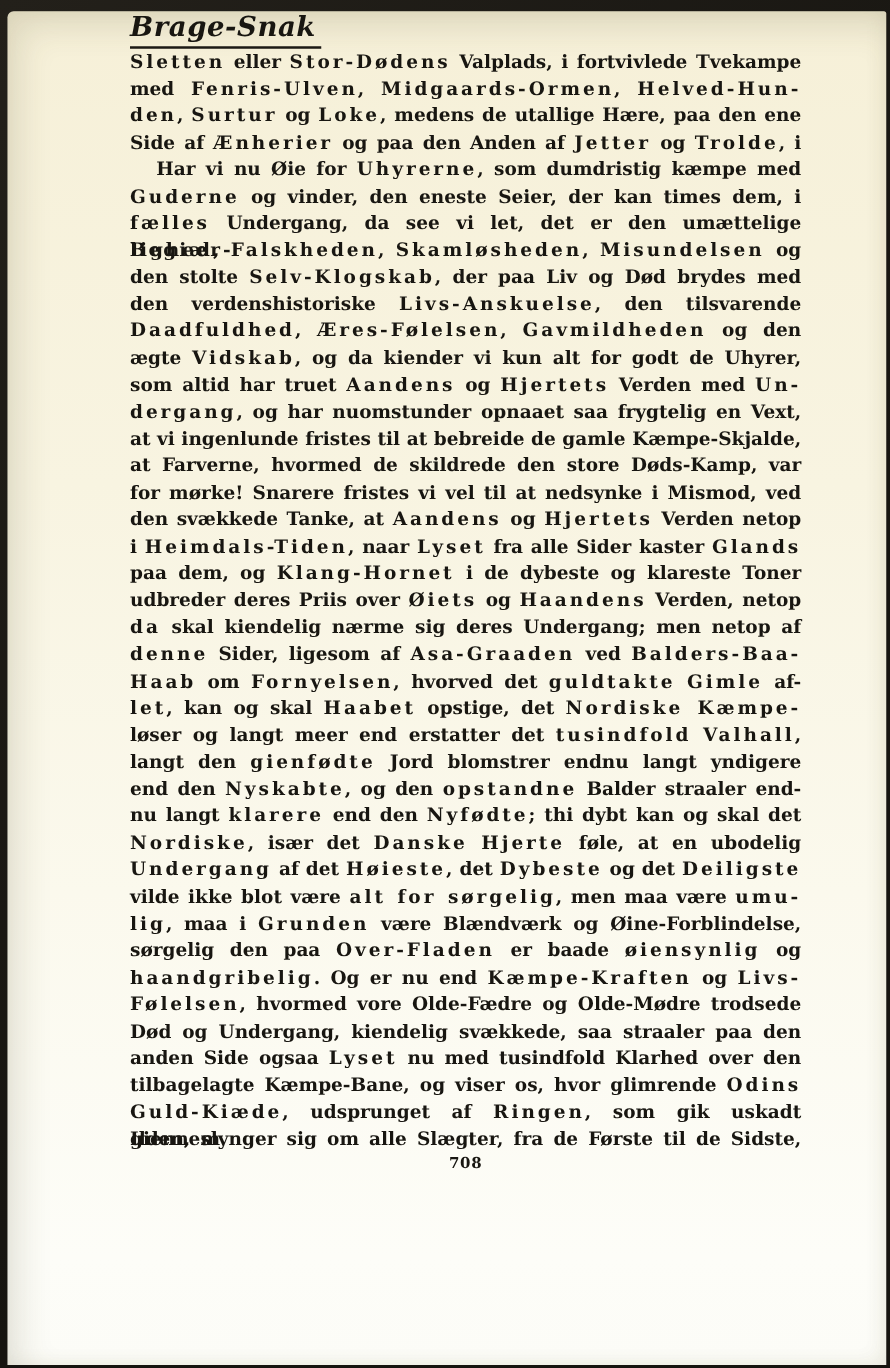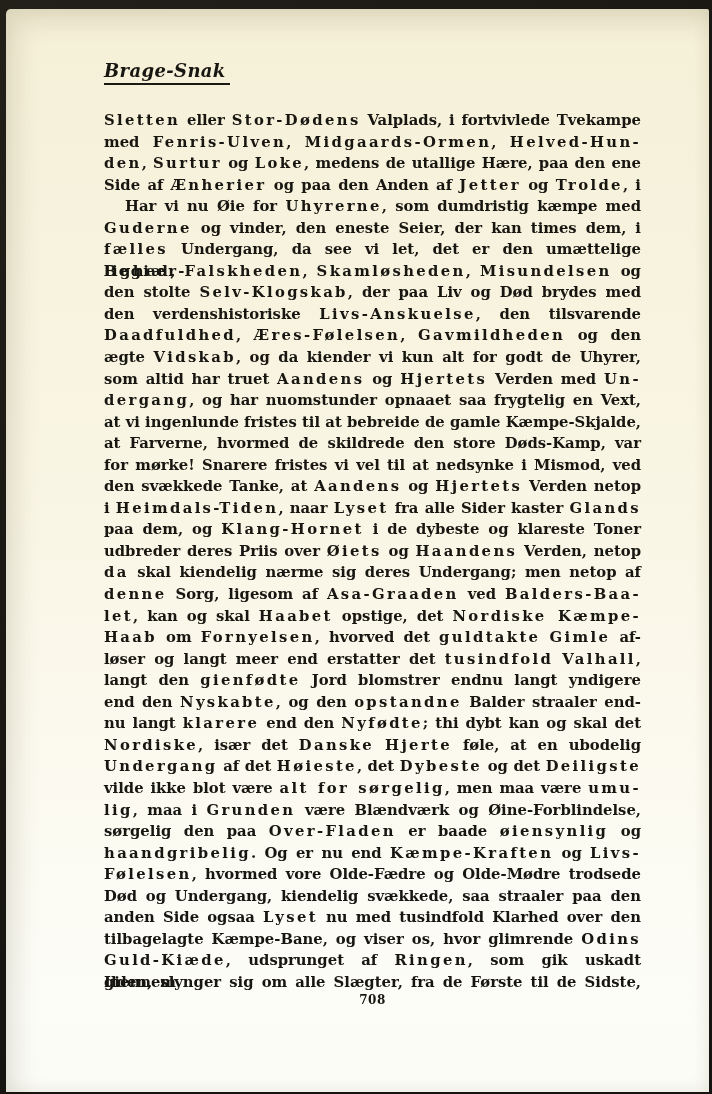--- a/index.html
+++ b/index.html
@@ -23,34 +23,33 @@
       inset 10px 12px 26px rgba(80, 70, 35, 0.14),
       inset -4px -2px 14px rgba(120, 110, 70, 0.08);
     color: #181611;
   }
   .text-block {
     position: absolute;
     left: 98px; top: 0;
     width: 537px; height: 100%;
   }
   .running-header {
-    margin-top: 51px;
-    font-size: 18px;
+    font-size: 22px;
     font-style: italic;
     font-weight: bold;
     letter-spacing: 0.02em;
   }
   .running-header .hdr-inner {
     display: inline-block;
     border-bottom: 2px solid #1b1914;
     padding-bottom: 2px;
     padding-right: 4px;
   }
   .body-text {
-    margin-top: 24px;
+    margin-top: 0;
     font-size: 14.8px;
     font-weight: 700;
     line-height: 21.55px;
   }
   .line {
     text-align: justify;
     text-align-last: justify;
     white-space: normal;
     height: 21.55px;
     overflow: visible;
@@ -91,23 +90,23 @@
           <div class="line"><span>som altid har truet </span><span class="sp">Aandens</span><span> og </span><span class="sp">Hjertets</span><span> Verden med </span><span class="sp">Un-</span></div>
           <div class="line"><span class="sp">dergang</span><span>, og har nuomstunder opnaaet saa frygtelig en Vext,</span></div>
           <div class="line"><span>at vi ingenlunde fristes til at bebreide de gamle Kæmpe-Skjalde,</span></div>
           <div class="line"><span>at Farverne, hvormed de skildrede den store Døds-Kamp, var</span></div>
           <div class="line"><span>for mørke! Snarere fristes vi vel til at nedsynke i Mismod, ved</span></div>
           <div class="line"><span>den svækkede Tanke, at </span><span class="sp">Aandens</span><span> og </span><span class="sp">Hjertets</span><span> Verden netop</span></div>
           <div class="line"><span>i </span><span class="sp">Heimdals-Tiden</span><span>, naar </span><span class="sp">Lyset</span><span> fra alle Sider kaster </span><span class="sp">Glands</span></div>
           <div class="line"><span>paa dem, og </span><span class="sp">Klang-Hornet</span><span> i de dybeste og klareste Toner</span></div>
           <div class="line"><span>udbreder deres Priis over </span><span class="sp">Øiets</span><span> og </span><span class="sp">Haandens</span><span> Verden, netop</span></div>
           <div class="line"><span class="sp">da</span><span> skal kiendelig nærme sig deres Undergang; men netop af</span></div>
-          <div class="line"><span class="sp">denne</span><span> Sorg, ligesom af </span><span class="sp">Asa-Graaden</span><span> ved </span><span class="sp">Balders-Baa-</span></div>
+          <div class="line"><span class="sp">denne</span><span> Sider, ligesom af </span><span class="sp">Asa-Graaden</span><span> ved </span><span class="sp">Balders-Baa-</span></div>
+          <div class="line"><span class="sp">Haab</span><span> om </span><span class="sp">Fornyelsen</span><span>, hvorved det </span><span class="sp">guldtakte</span><span> </span><span class="sp">Gimle</span><span> af-</span></div>
           <div class="line"><span class="sp">let</span><span>, kan og skal </span><span class="sp">Haabet</span><span> opstige, det </span><span class="sp">Nordiske Kæmpe-</span></div>
-          <div class="line"><span class="sp">Haab</span><span> om </span><span class="sp">Fornyelsen</span><span>, hvorved det </span><span class="sp">guldtakte</span><span> </span><span class="sp">Gimle</span><span> af-</span></div>
           <div class="line"><span>løser og langt meer end erstatter det </span><span class="sp">tusindfold</span><span> </span><span class="sp">Valhall</span><span>,</span></div>
           <div class="line"><span>langt den </span><span class="sp">gienfødte</span><span> Jord blomstrer endnu langt yndigere</span></div>
           <div class="line"><span>end den </span><span class="sp">Nyskabte</span><span>, og den </span><span class="sp">opstandne</span><span> Balder straaler end-</span></div>
           <div class="line"><span>nu langt </span><span class="sp">klarere</span><span> end den </span><span class="sp">Nyfødte</span><span>; thi dybt kan og skal det</span></div>
           <div class="line"><span class="sp">Nordiske</span><span>, især det </span><span class="sp">Danske</span><span> </span><span class="sp">Hjerte</span><span> føle, at en ubodelig</span></div>
           <div class="line"><span class="sp">Undergang</span><span> af det </span><span class="sp">Høieste</span><span>, det </span><span class="sp">Dybeste</span><span> og det </span><span class="sp">Deiligste</span></div>
           <div class="line"><span>vilde ikke blot være </span><span class="sp">alt for sørgelig</span><span>, men maa være </span><span class="sp">umu-</span></div>
           <div class="line"><span class="sp">lig</span><span>, maa i </span><span class="sp">Grunden</span><span> være Blændværk og Øine-Forblindelse,</span></div>
           <div class="line"><span>sørgelig den paa </span><span class="sp">Over-Fladen</span><span> er baade </span><span class="sp">øiensynlig</span><span> og</span></div>
           <div class="line"><span class="sp">haandgribelig</span><span>. Og er nu end </span><span class="sp">Kæmpe-Kraften</span><span> og </span><span class="sp">Livs-</span></div>

